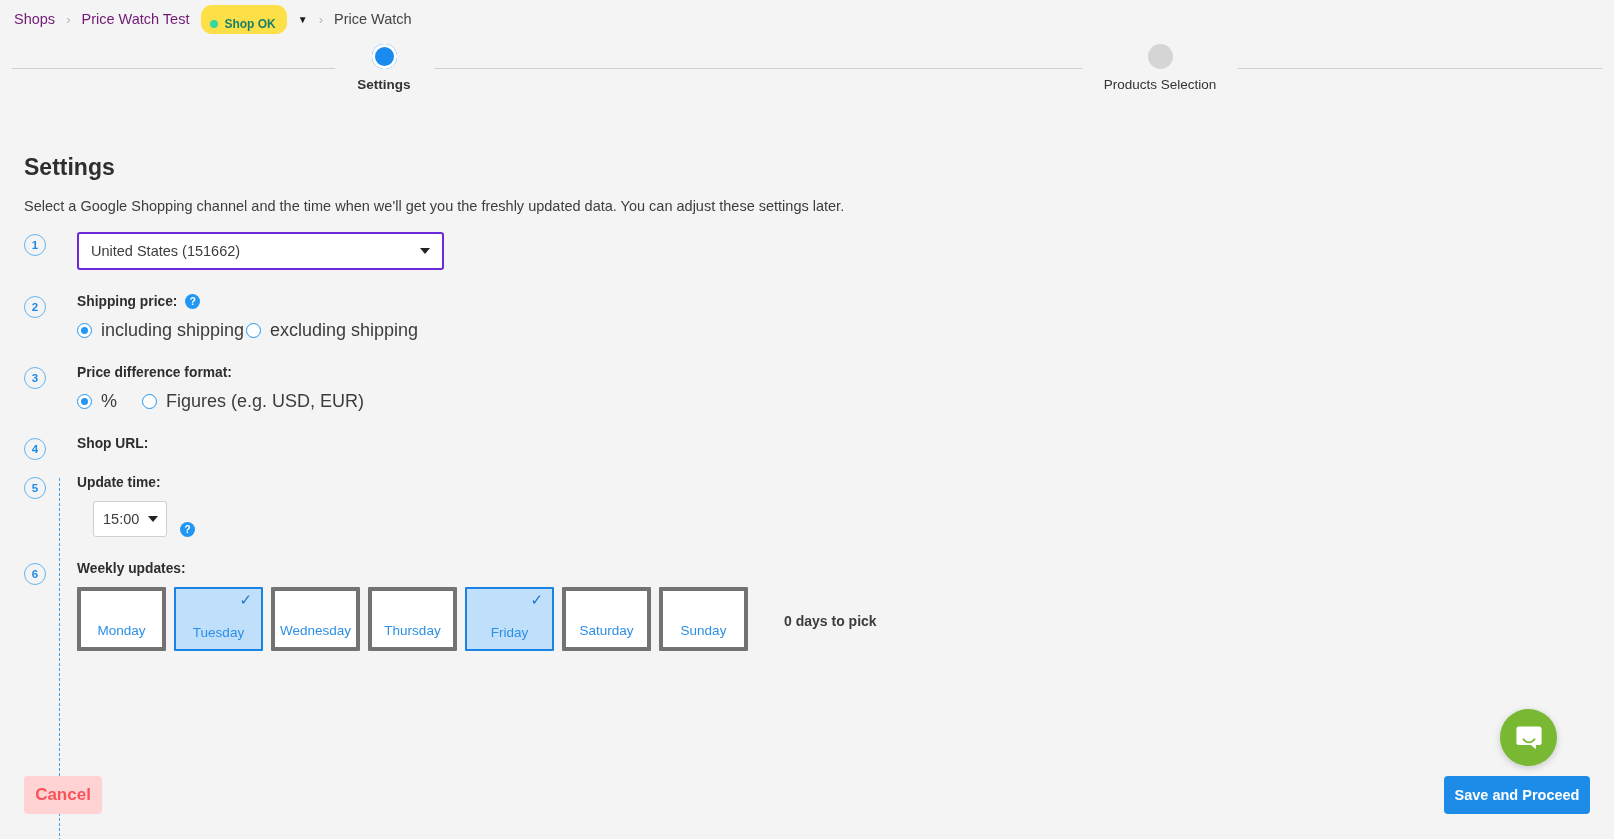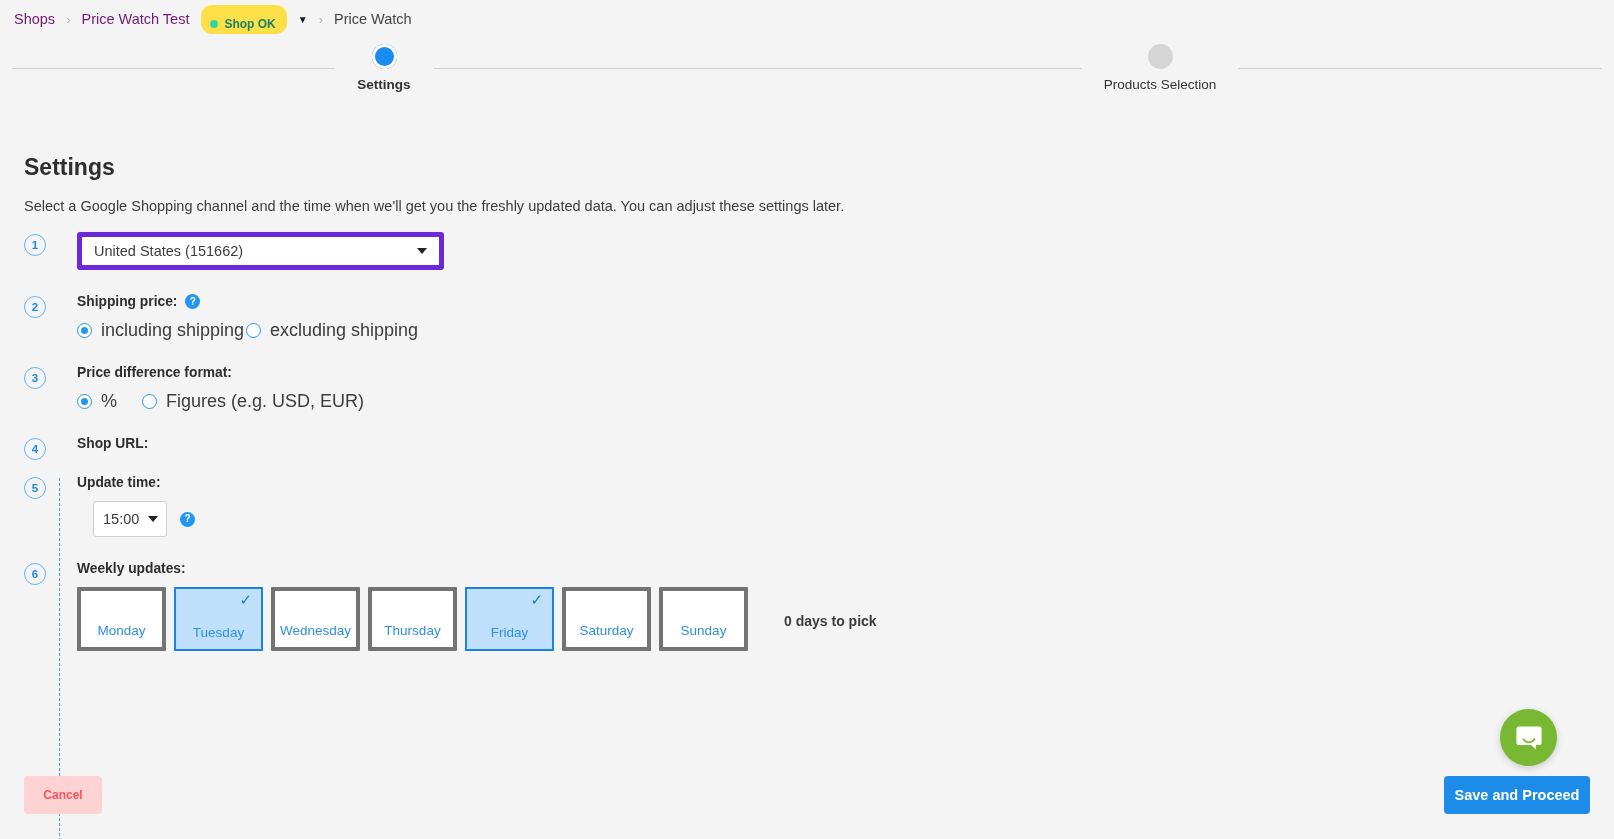--- a/index.html
+++ b/index.html
@@ -166,21 +166,21 @@
     font-weight: bold;
     cursor: pointer;
     line-height: 1;
   }
 
   
   .select-box, .text-box {
     width: 367px;
     height: 38px;
     background: #ffffff;
-    border: 5px solid #6d28d9;
+    border: 2px solid #6d28d9;
     border-radius: 3px;
     margin-top: 11px;
     display: flex;
     align-items: center;
     padding: 0 12px;
     font-size: 14.5px;
     color: #3c3c3c;
     cursor: pointer;
   }
   .select-box span.val { flex: 1; }
@@ -210,21 +210,21 @@
     display: flex;
     align-items: center;
     gap: 9px;
     padding: 0 9px;
     font-size: 14.5px;
     color: #3c3c3c;
     cursor: pointer;
   }
   .time-row {
     display: flex;
-    align-items: center;
+    align-items: flex-end;
     gap: 13px;
     margin-top: 11px;
     padding-left: 16px;
   }
 
   
   .radio-row {
     display: flex;
     align-items: center;
     margin-top: 11px;
@@ -308,21 +308,21 @@
     padding: 0 24px;
   }
   .btn-cancel {
     position: absolute;
     left: 24px;
     width: 78px; height: 38px;
     background: #ffd3d3;
     color: #f9535a;
     border: none;
     border-radius: 4px;
-    font-size: 12px;
+    font-size: 17px;
     font-weight: bold;
     font-family: "Liberation Sans", sans-serif;
     cursor: pointer;
   }
   .btn-save {
     position: absolute;
     right: 24px;
     width: 146px; height: 38px;
     background: #1c8ce8;
     color: #ffffff;

